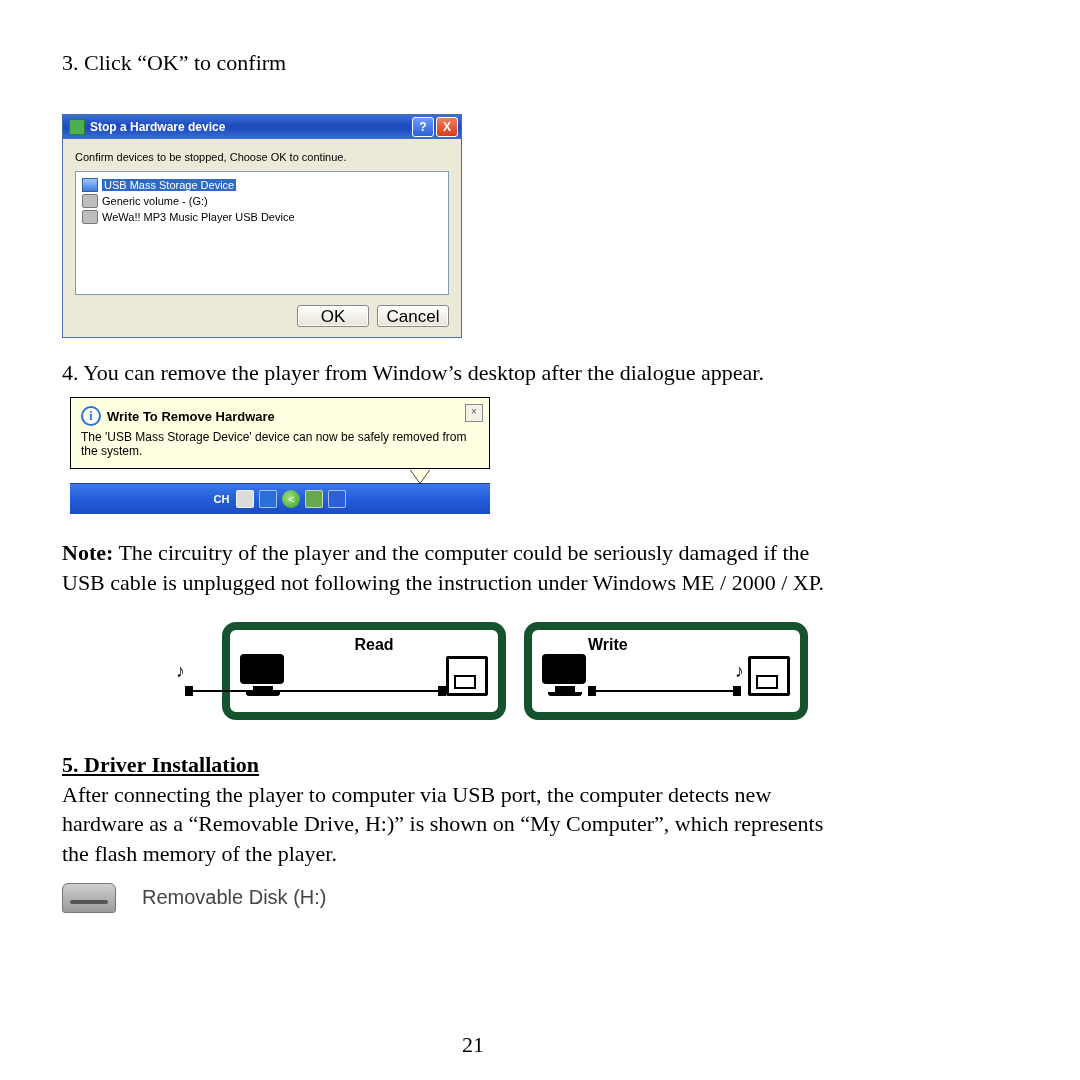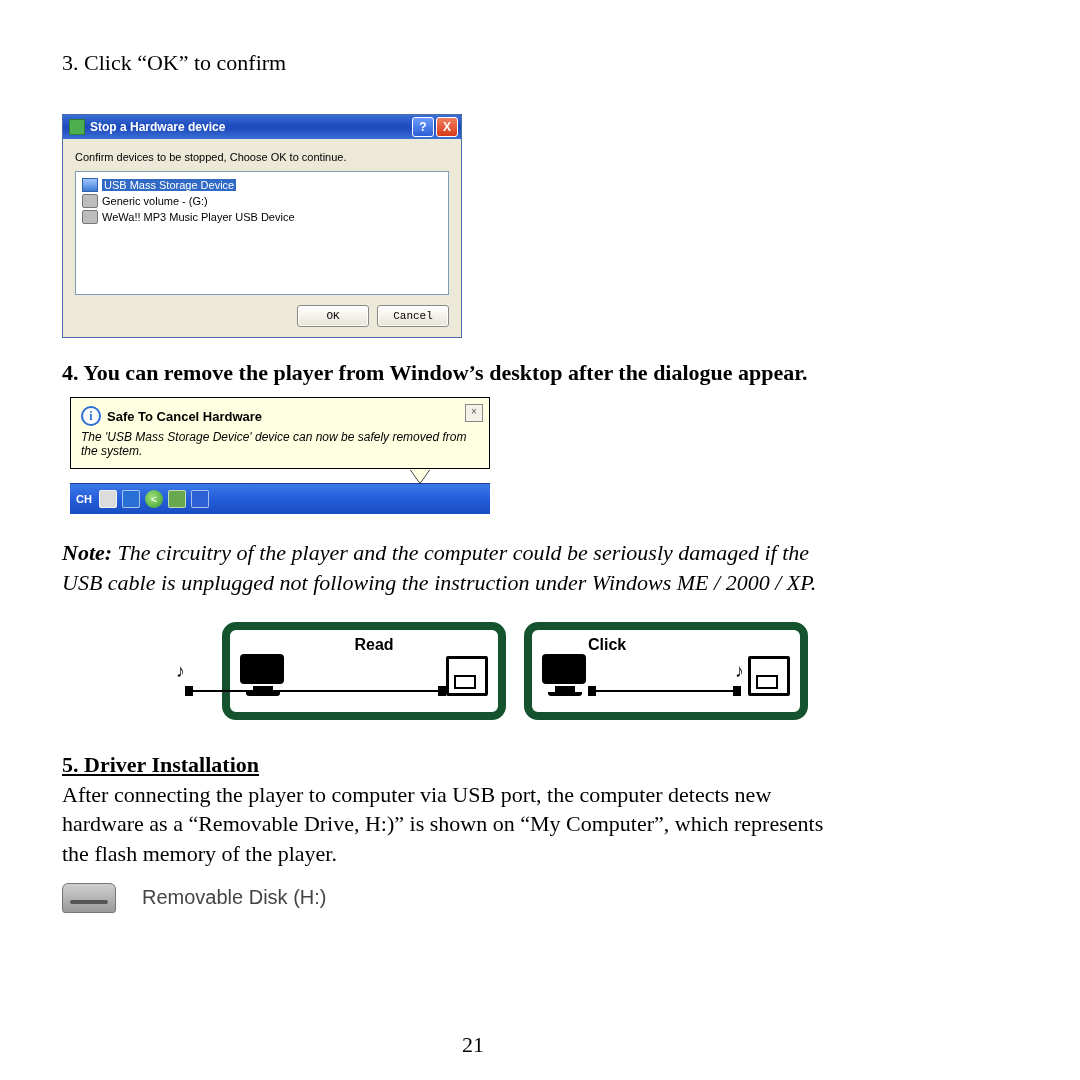--- a/index.html
+++ b/index.html
@@ -19,30 +19,30 @@
   .tb-close{background:linear-gradient(to bottom,#f08060,#d83a1a);}
   .xp-body{padding:12px 12px 10px 12px;}
   .xp-msg{font-size:11px;margin-bottom:6px;}
   .xp-list{background:#fff;border:1px solid #7f9db9;height:114px;padding:4px 6px;margin-top:8px;text-align:right;}
   .xp-list .row{display:flex;align-items:center;gap:4px;font-size:11px;margin:2px 0;}
   .row .ico{width:14px;height:12px;}
   .ico-usb{background:linear-gradient(to bottom,#9fc6ff 0%,#3d7bd6 100%);border:1px solid #2f5fa8;}
   .ico-vol{background:#bdbdbd;border:1px solid #777;border-radius:2px;}
   .row.sel .lbl{background:#316ac5;color:#fff;padding:0 2px;}
   .xp-buttons{display:flex;justify-content:flex-end;gap:8px;margin-top:10px;}
-  .xp-btn{min-width:72px;height:22px;border:1px solid #888;background:linear-gradient(to bottom,#fff,#e7e4d6);font-family:Liberation Mono, monospace;font-size:11px;border-radius:3px;box-shadow:inset 0 0 0 1px #fff;}
+  .xp-btn{min-width:72px;height:22px;border:1px solid #888;background:linear-gradient(to bottom,#fff,#e7e4d6);font-family:Liberation Sans, sans-serif;font-size:17px;border-radius:3px;box-shadow:inset 0 0 0 1px #fff;}
   
   .balloon-shot{width:420px;font-family:Tahoma,Arial,sans-serif;margin:10px 0 24px 8px;}
   .balloon{background:#ffffe1;border:1px solid #000;padding:8px 10px 10px 10px;position:relative;}
   .balloon .b-head{display:flex;align-items:center;gap:6px;font-weight:bold;font-size:13px;}
   .balloon .info-ico{width:16px;height:16px;border-radius:50%;background:#fff;border:2px solid #2a6fd6;display:flex;align-items:center;justify-content:center;color:#2a6fd6;font-weight:bold;font-size:12px;font-family:Georgia,serif;}
   .balloon .b-close{position:absolute;right:6px;top:6px;width:16px;height:16px;border:1px solid #888;background:#f4f2e8;font-size:10px;line-height:14px;text-align:center;color:#555;}
-  .balloon .b-body{font-size:12px;margin-top:4px;font-style:italic;}
+  .balloon .b-body{font-size:12px;margin-top:4px;}
   .balloon-tail{width:0;height:0;border-left:10px solid transparent;border-right:10px solid transparent;border-top:14px solid #ffffe1;margin-left:340px;filter:drop-shadow(0 1px 0 #000);}
-  .taskbar{height:30px;background:linear-gradient(to bottom,#3c79e6 0%,#245edb 50%,#1a4cc0 100%);display:flex;align-items:center;justify-content:flex-start;padding:0 6px;gap:5px;border-top:1px solid #1a3e99;}
+  .taskbar{height:30px;background:linear-gradient(to bottom,#3c79e6 0%,#245edb 50%,#1a4cc0 100%);display:flex;align-items:center;justify-content:center;padding:0 6px;gap:5px;border-top:1px solid #1a3e99;}
   .taskbar .tb-label{color:#fff;font-size:11px;font-weight:bold;margin-right:2px;}
   .tray-ico{width:16px;height:16px;border:1px solid rgba(255,255,255,.6);border-radius:2px;}
   .ico-kbd{background:#dcdcdc;}
   .ico-q{background:#2a6fd6;}
   .ico-arrow{border:none;width:18px;height:18px;border-radius:50%;background:radial-gradient(circle at 40% 40%,#9fe27a,#3a9a2a);display:flex;align-items:center;justify-content:center;color:#fff;font-size:11px;}
   .ico-hw{background:#6aa84f;}
   .ico-mon{background:#2d5fd5;}
   
   .rw-row{display:flex;gap:18px;margin:24px 0 32px 160px;}
   .rw-panel{width:248px;height:76px;border:8px solid #14532d;border-radius:14px;position:relative;padding:6px 10px 0 10px;font-family:Arial,Helvetica,sans-serif;}
@@ -94,43 +94,43 @@
           <span class="lbl">WeWa!! MP3 Music Player USB Device</span>
         </div>
       </div>
       <div class="xp-buttons">
         <button class="xp-btn">OK</button>
         <button class="xp-btn">Cancel</button>
       </div>
     </div>
   </div>
 
-  <p class="body-text" style="margin:0 0 8px 0;font-weight:bold;">4. You can remove the player from Window’s desktop after the dialogue appear.</p>
+  <p class="body-text" style="margin:0 0 8px 0;">4. You can remove the player from Window’s desktop after the dialogue appear.</p>
 
   <div class="balloon-shot">
     <div class="balloon">
       <div class="b-head">
         <span class="info-ico">i</span>
-        <span>Safe To Cancel Hardware</span>
+        <span>Write To Remove Hardware</span>
       </div>
       <span class="b-close">×</span>
       <div class="b-body">The 'USB Mass Storage Device' device can now be safely removed from the system.</div>
     </div>
     <div class="balloon-tail"></div>
     <div class="taskbar">
       <span class="tb-label">CH</span>
       <span class="tray-ico ico-kbd"></span>
       <span class="tray-ico ico-q"></span>
       <span class="ico-arrow">&lt;</span>
       <span class="tray-ico ico-hw"></span>
       <span class="tray-ico ico-mon"></span>
     </div>
   </div>
 
-  <p class="body-text" style="margin:0 0 0 0;font-style:italic;">
+  <p class="body-text" style="margin:0 0 0 0;">
     <b>Note:</b><span>  The circuitry of the player and the computer could be seriously damaged if the USB cable is unplugged not following the instruction under Windows ME / 2000 / XP.</span>
   </p>
 
   <div class="rw-row">
     <div class="rw-panel">
       <div class="rw-title">Read</div>
       <div class="rw-inside">
         <div class="monitor">
             <div class="screen"></div>
             <div class="stand"></div>
@@ -139,21 +139,21 @@
         <span class="note-ico" style="margin:0 0 14px -110px;">♪</span>
         <div class="cable">
             <span class="tip"></span>
             <span class="line"></span>
             <span class="tip"></span>
           </div>
         <div class="device"></div>
       </div>
     </div>
     <div class="rw-panel">
-      <div class="rw-title" style="text-align:left;margin-left:46px;">Click</div>
+      <div class="rw-title" style="text-align:left;margin-left:46px;">Write</div>
       <div class="rw-inside">
         <div class="monitor">
             <div class="screen"></div>
             <div class="stand"></div>
             <div class="base"></div>
           </div>
         <div class="cable">
             <span class="tip"></span>
             <span class="line"></span>
             <span class="tip"></span>

